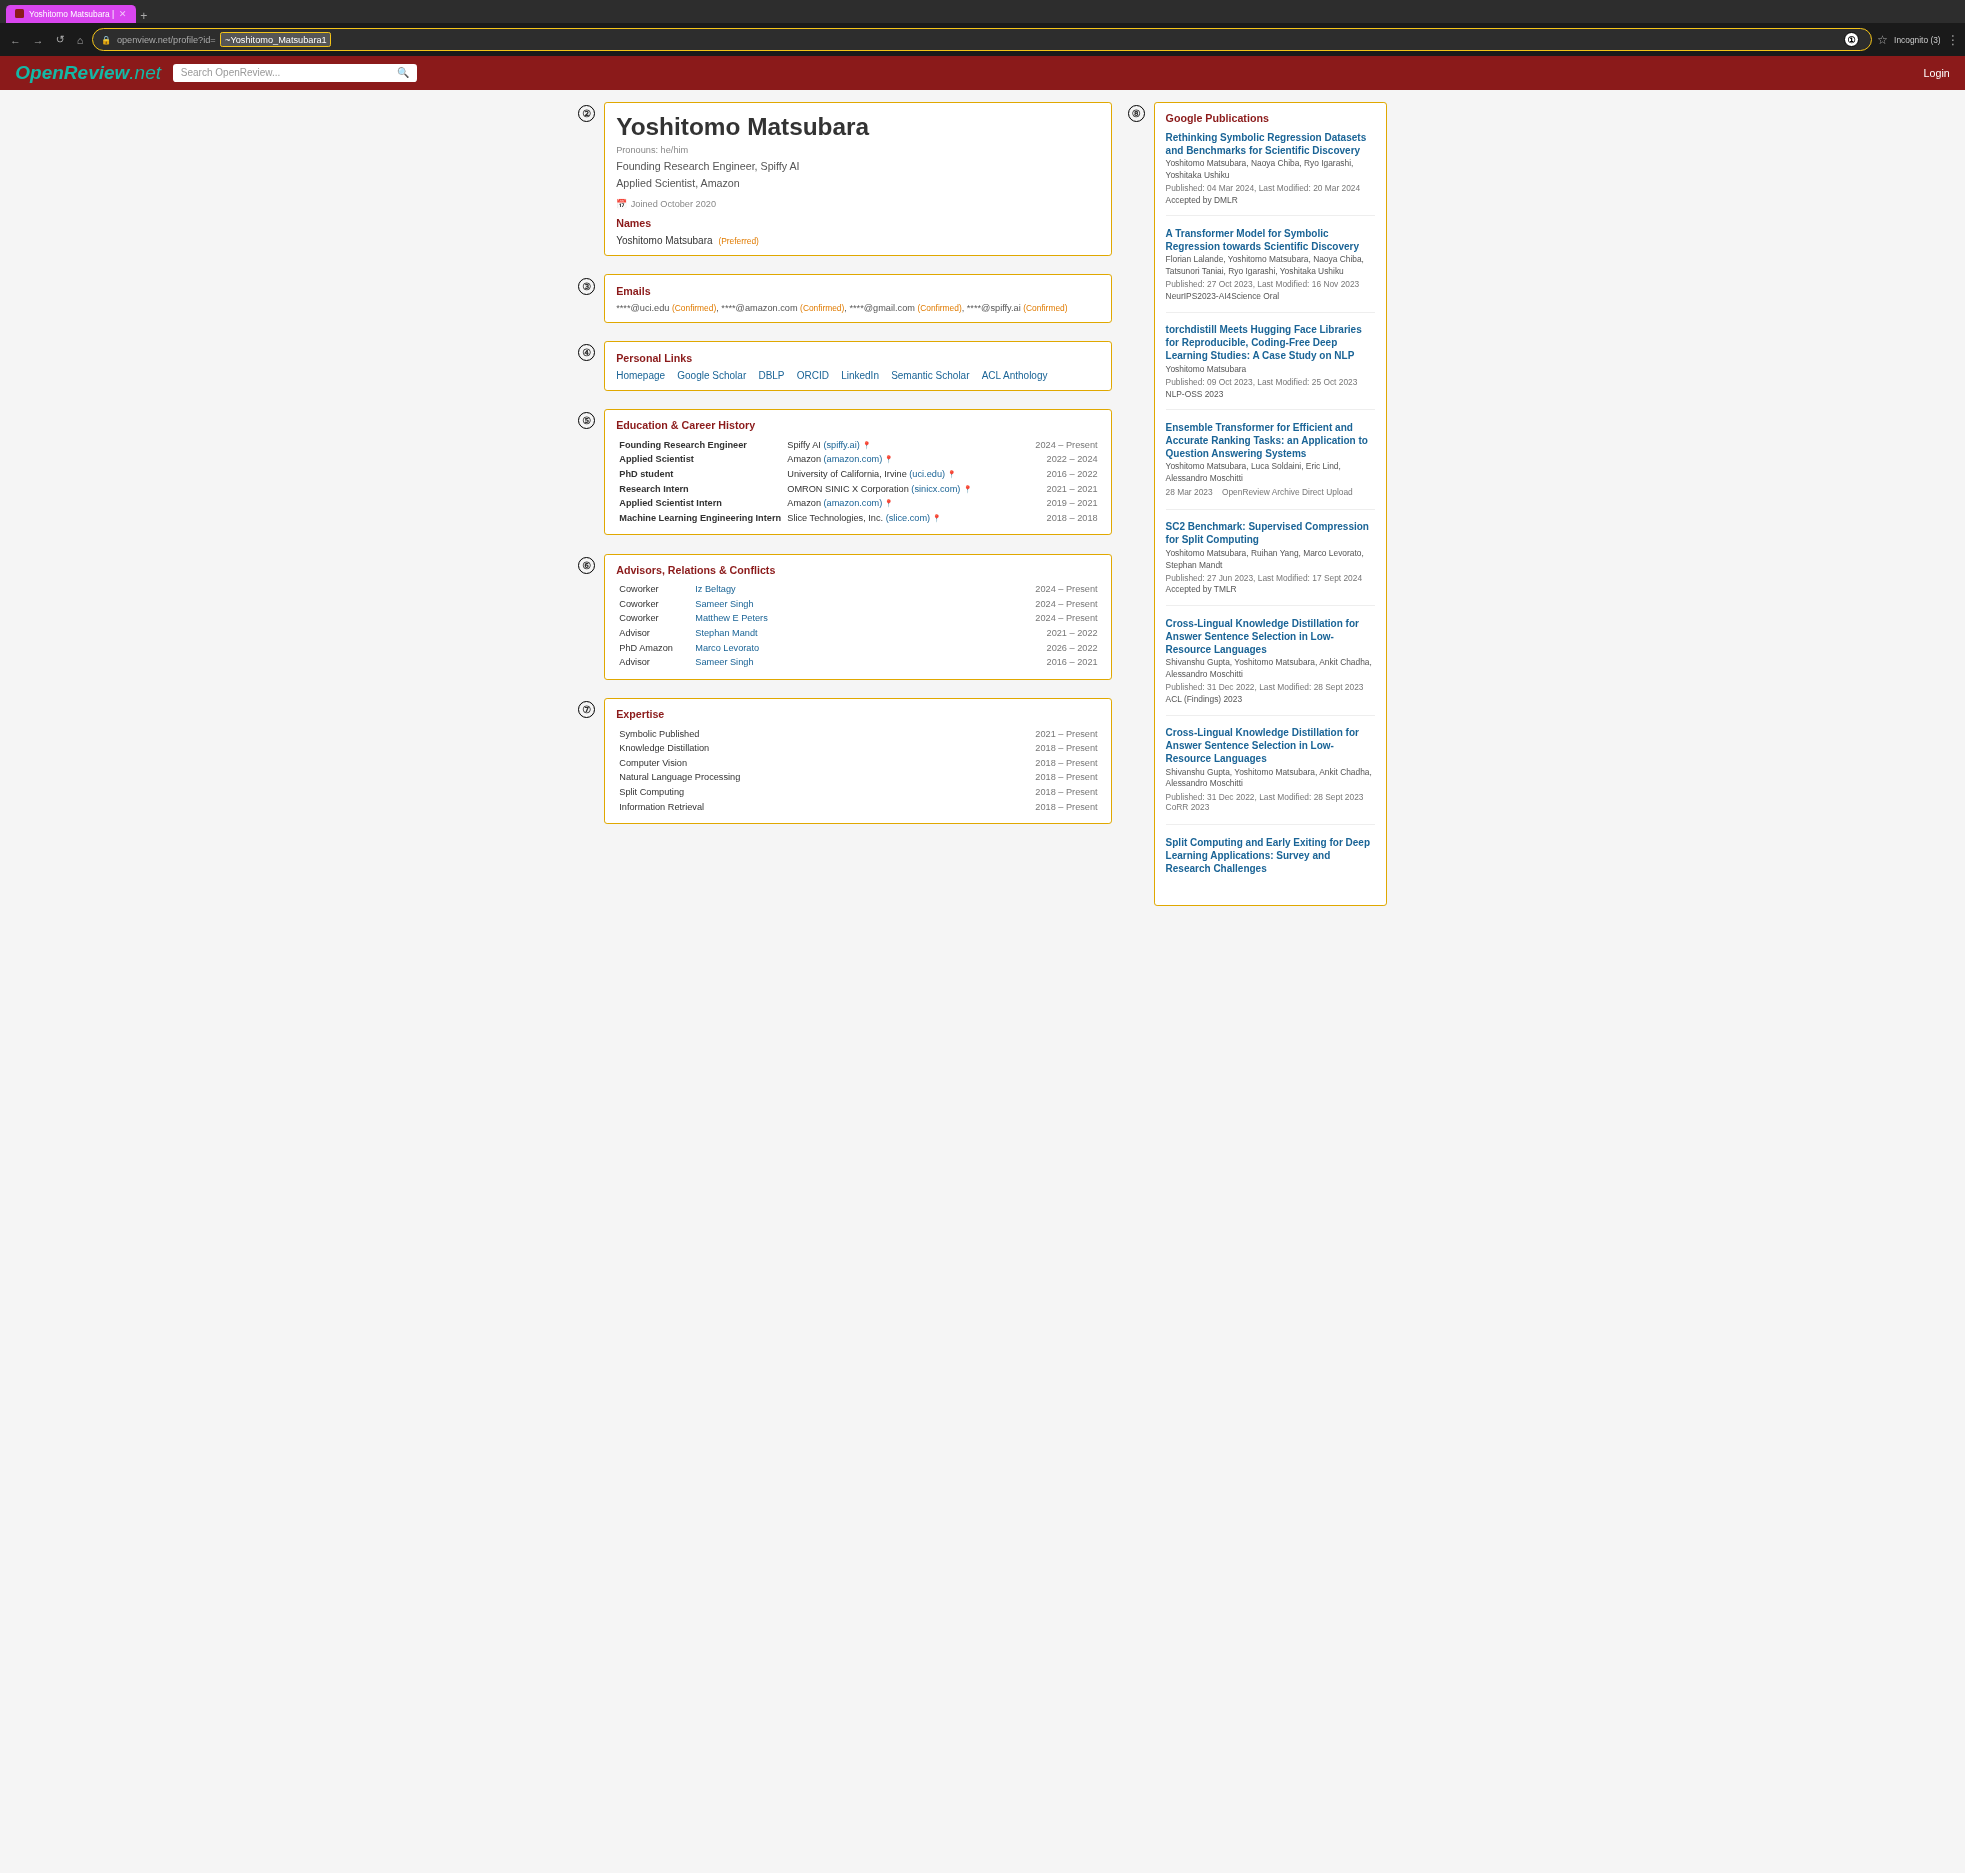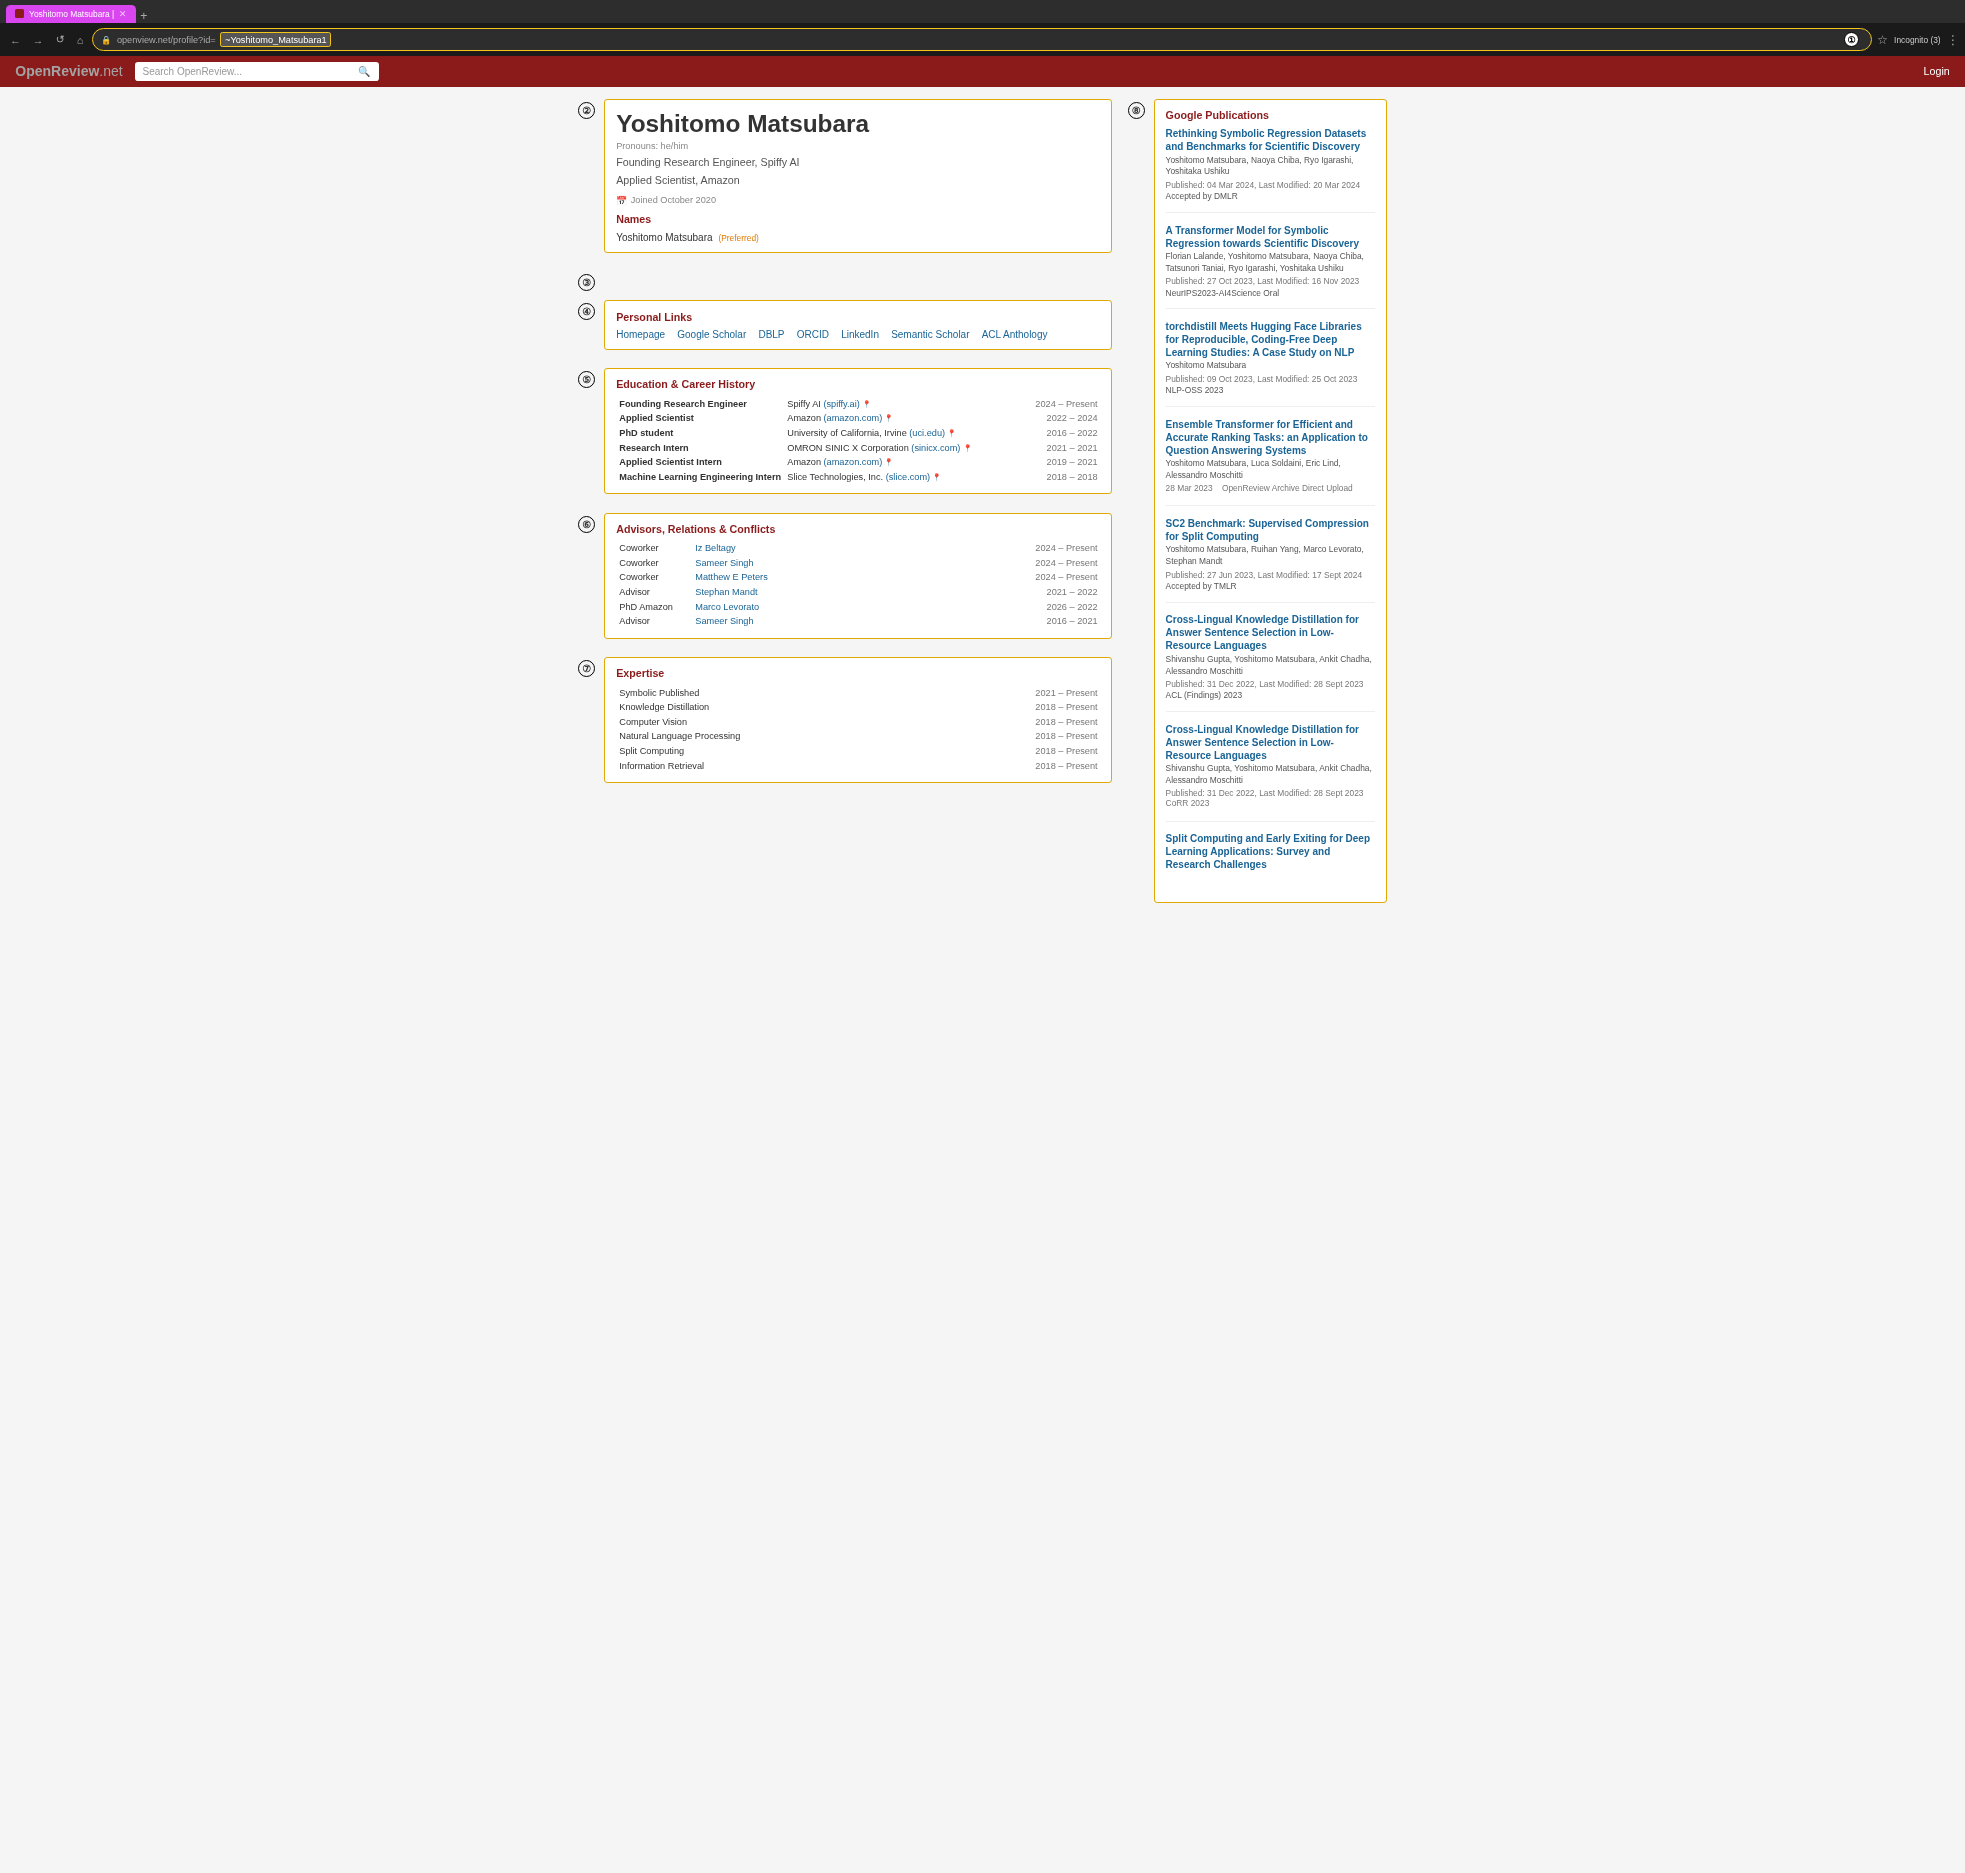--- a/index.html
+++ b/index.html
@@ -13,21 +13,21 @@
     .tab-close { cursor: pointer; opacity: 0.7; font-size: 9.2px; }
     .tab-add { background: transparent; color: #aaa; border: none; font-size: 12.2px; cursor: pointer; padding: 0 3.1px; }
     .browser-nav { background: #1a1a1a; display: flex; align-items: center; gap: 4.6px; padding: 4.6px 6.1px; }
     .nav-btn { background: transparent; border: none; color: #aaa; font-size: 10.7px; cursor: pointer; padding: 1.5px 3.8px; border-radius: 2.3px; }
     .address-bar { flex: 1; background: #2d2d2d; border: 1.5px solid #f5c518; border-radius: 15.3px; padding: 3.1px 9.2px; color: #fff; font-size: 9.2px; display: flex; align-items: center; gap: 4.6px; }
     .address-bar span { color: #aaa; font-size: 8.4px; }
     .nav-extras { display: flex; align-items: center; gap: 6.1px; color: #aaa; font-size: 9.2px; }
 
     
     .app-header { background: #8b1a1a; display: flex; align-items: center; padding: 6.1px 15.3px; gap: 12.2px; }
-    .app-logo { color: #a3a3a3; font-size: 14px; font-weight: bold; }
+    .app-logo { color: #14b8a6; font-size: 19px; font-weight: bold; font-style: italic; }
     .header-search { flex: 1; max-width: 244px; background: #fff; border-radius: 3.1px; padding: 3.8px 7.6px; display: flex; align-items: center; gap: 4.6px; font-size: 10px; color: #999; }
     .header-login { margin-left: auto; color: #fff; font-size: 10.7px; cursor: pointer; }
 
     
     .page-content { display: flex; gap: 15.3px; padding: 12.2px 15.3px; max-width: 839px; margin: 0 auto; }
     .left-col { flex: 1; min-width: 0; }
     .right-col { width: 259px; flex-shrink: 0; }
     .section-title { color: #8b1a1a; font-weight: bold; font-size: 10.7px; margin-bottom: 6.1px; }
 
     
@@ -159,20 +159,29 @@
           <div class="name-row">
             <span>Yoshitomo Matsubara</span>
             <span class="preferred-badge">(Preferred)</span>
           </div>
         </div>
       </div>
     </div>
 
     <div style="display:flex;align-items:flex-start;gap:4.6px;margin-bottom:9.2px;">
       <span class="circle-num" style="margin-top:3.1px;flex-shrink:0;">③</span>
+      <div class="section-with-number" style="flex:1;">
+        <div class="section-title">Emails</div>
+        <div class="email-text">
+          <span>****@uci.edu <span class="confirmed">(Confirmed)</span></span>,
+          <span>****@amazon.com <span class="confirmed">(Confirmed)</span></span>,
+          <span>****@gmail.com <span class="confirmed">(Confirmed)</span></span>,
+          <span>****@spiffy.ai <span class="confirmed">(Confirmed)</span></span>
+        </div>
+      </div>
     </div>
 
     <div style="display:flex;align-items:flex-start;gap:4.6px;margin-bottom:9.2px;">
       <span class="circle-num" style="margin-top:3.1px;flex-shrink:0;">④</span>
       <div class="section-with-number" style="flex:1;">
         <div class="section-title">Personal Links</div>
         <div class="links-grid">
           <a class="link-item">Homepage</a>
           <a class="link-item">Google Scholar</a>
           <a class="link-item">DBLP</a>

